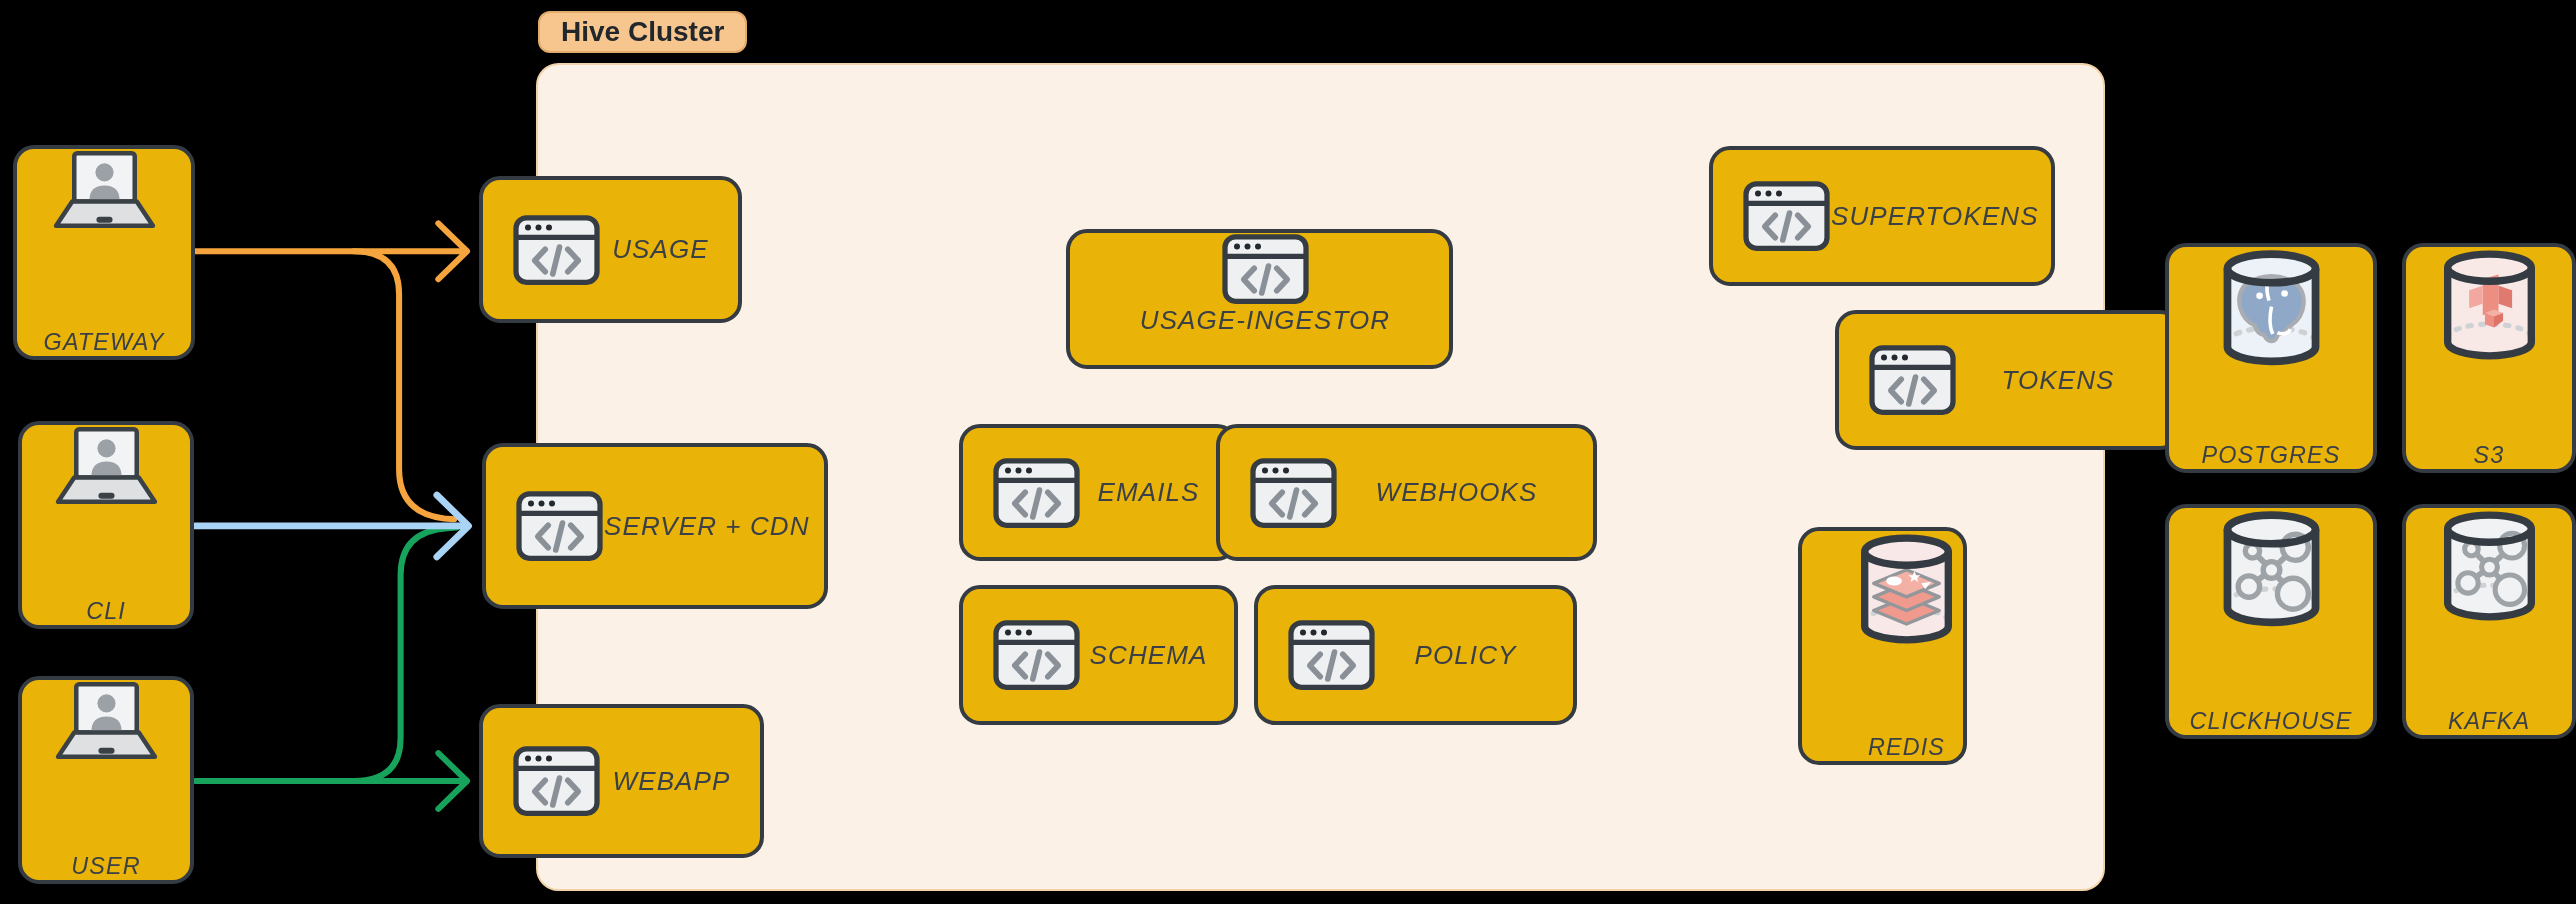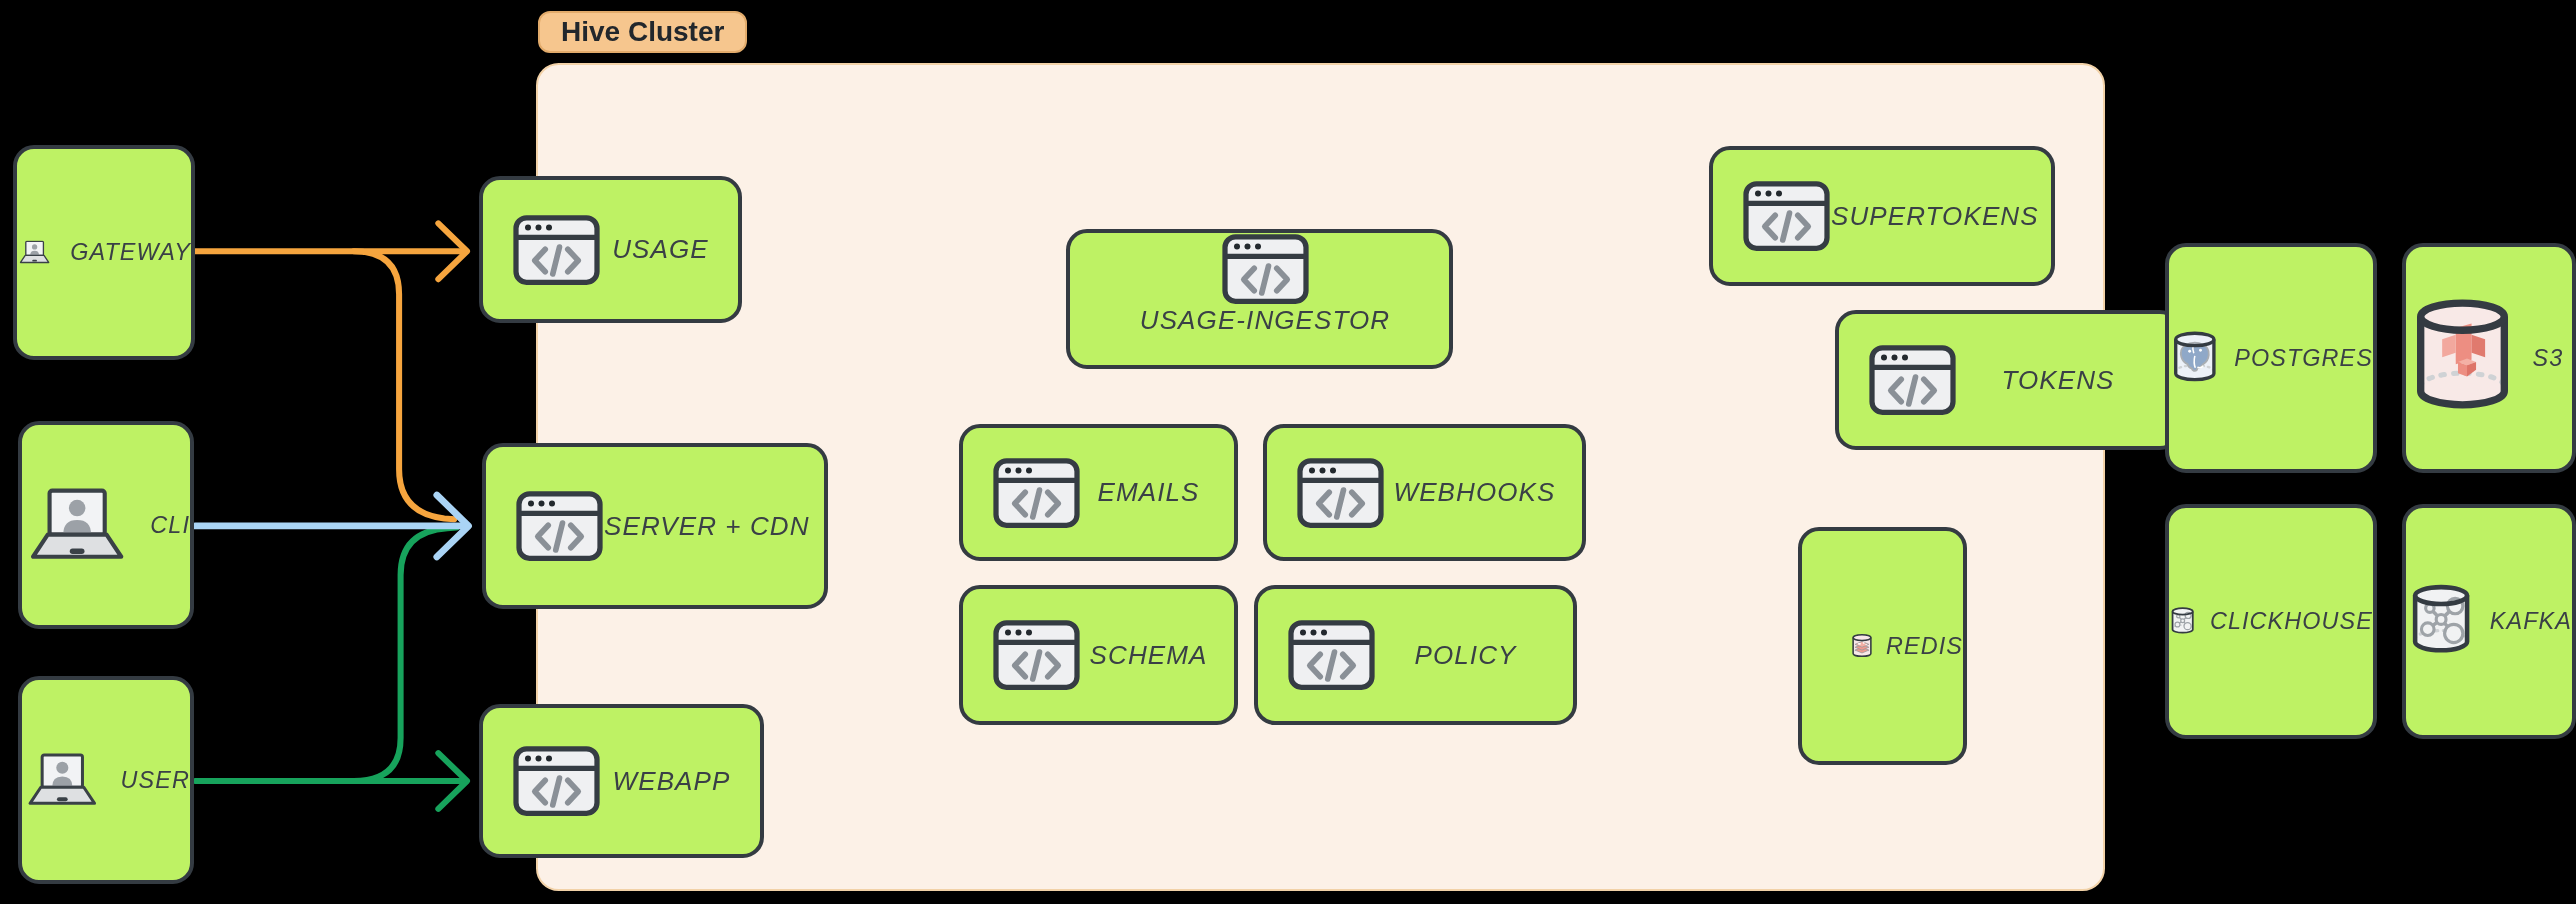--- a/index.html
+++ b/index.html
@@ -7,25 +7,25 @@
           font-family:"Liberation Sans","DejaVu Sans",sans-serif;}
 
   
   .cluster{position:absolute;left:536px;top:63px;width:1569px;height:828px;
            background:#FCF1E7;border:2.3px solid #F2D2A8;border-radius:22.6px;box-sizing:border-box;}
   .badge{position:absolute;left:538px;top:10.6px;height:42px;display:inline-flex;align-items:center;
          padding:14px 21px;background:#F6C68E;border:2.3px solid #E2AB6B;border-radius:12px;
          box-sizing:border-box;font-size:28px;font-weight:700;color:#22272C;z-index:6;}
 
   
-  .node{position:absolute;box-sizing:border-box;background:#bef264;border:4.5px solid #343B42;
+  .node{position:absolute;box-sizing:border-box;background:#eab308;border:4.5px solid #343B42;
         border-radius:21px;z-index:4;display:flex;align-items:center;}
   .svc{padding:0 18px 0 29px;}
   .svc .lbl{flex:1;text-align:center;}
-  .col{flex-direction:row;justify-content:flex-start;gap:18px;}
+  .col{flex-direction:column;justify-content:space-between;gap:18px;}
   .lbl{font-style:italic;font-size:26px;letter-spacing:1.1px;color:#3A4046;font-weight:500;
        white-space:nowrap;}
   .lbl.small{font-size:23.4px;}
 
   .winicon{width:89px;height:72px;flex:0 0 auto;}
   .lapicon{width:121px;height:85px;}
   .dbicon{width:113px;height:125px;}
   .dbicon.big{width:119px;height:131px;}
 
   
@@ -149,21 +149,21 @@
         <use href="#sym-win"></use>
       </svg>
     <span class="lbl">USAGE-INGESTOR</span>
   </div>
   <div class="node svc" style="left:959px;top:424px;width:279px;height:137px;">
     <svg class="winicon" viewBox="0 0 118 96" width="89" height="72">
         <use href="#sym-win"></use>
       </svg>
     <span class="lbl">EMAILS</span>
   </div>
-  <div class="node svc" style="left:1263px;top:424px;width:323px;height:137px;">
+  <div class="node svc" style="left:1216px;top:424px;width:381px;height:137px;">
     <svg class="winicon" viewBox="0 0 118 96" width="89" height="72">
         <use href="#sym-win"></use>
       </svg>
     <span class="lbl">WEBHOOKS</span>
   </div>
   <div class="node svc" style="left:959px;top:585px;width:279px;height:140px;">
     <svg class="winicon" viewBox="0 0 118 96" width="89" height="72">
         <use href="#sym-win"></use>
       </svg>
     <span class="lbl">SCHEMA</span>

